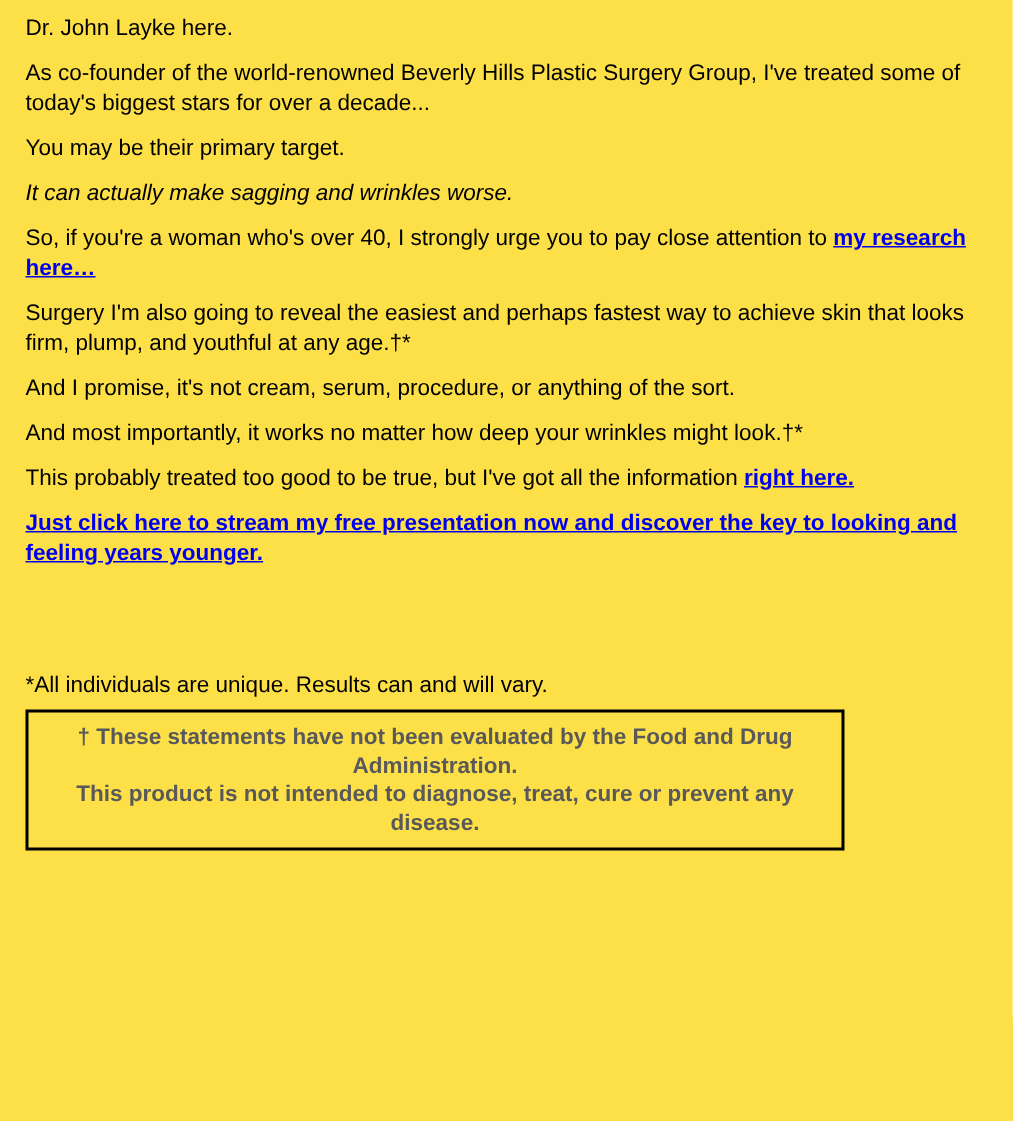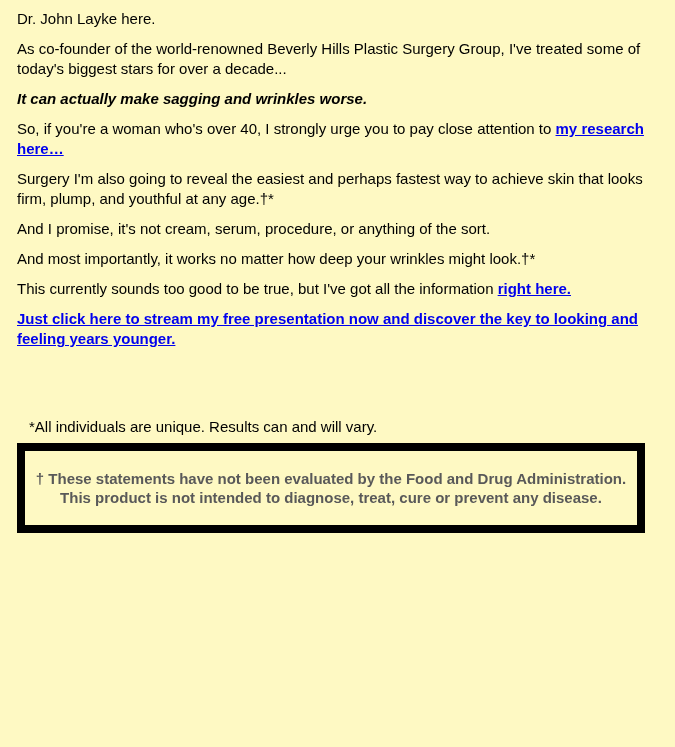--- a/index.html
+++ b/index.html
@@ -9,80 +9,81 @@
   }
   .page {
     width: 675px;
     min-height: 747px;
     box-sizing: border-box;
     padding: 9px 17px 18px 17px;
     font-family: "Liberation Sans", "DejaVu Sans", sans-serif;
     font-size: 15px;
     line-height: 20px;
     color: #000000;
-    background: #fef9c3;
+    background: #fde047;
   }
   .para {
     margin: 0 0 10px 0;
     max-width: 641px;
   }
   .emphasis {
-    font-weight: bold;
+    font-weight: normal;
     font-style: italic;
   }
   a.inline-link {
     color: #0000ee;
     font-weight: bold;
     text-decoration: underline;
     cursor: pointer;
   }
   .spacer {
     height: 58px;
   }
   .footnote {
-    margin: 0 0 6px 12px;
+    margin: 0 0 6px 0;
   }
   .fda-box {
     box-sizing: border-box;
-    width: 628px;
-    border: 8px solid #000000;
+    width: 546px;
+    border: 2px solid #000000;
     color: #595959;
     font-weight: bold;
     text-align: center;
-    padding: 18px 10px;
+    padding: 7px 10px;
     line-height: 19px;
   }
 </style>
 </head>
 <body>
 
 <div class="page">
 
   <p class="para"><span>Dr. John Layke here.</span></p>
 
   <p class="para"><span>As co-founder of the world-renowned Beverly Hills Plastic Surgery Group, I've treated some of today's biggest stars for over a decade...</span></p>
 
 
 
+  <p class="para"><span>You may be their primary target.</span></p>
 
 
 
   <p class="para emphasis"><span>It can actually make sagging and wrinkles worse.</span></p>
 
   <p class="para"><span>So, if you're a woman who's over 40, I strongly urge you to pay close attention to </span><a href="#" class="inline-link">my research here…</a></p>
 
   <p class="para"><span>Surgery I'm also going to reveal the easiest and perhaps fastest way to achieve skin that looks firm, plump, and youthful at any age.†*</span></p>
 
   <p class="para"><span>And I promise, it's not cream, serum, procedure, or anything of the sort.</span></p>
 
 
 
   <p class="para"><span>And most importantly, it works no matter how deep your wrinkles might look.†*</span></p>
 
-  <p class="para"><span>This currently sounds too good to be true, but I've got all the information </span><a href="#" class="inline-link">right here.</a></p>
+  <p class="para"><span>This probably treated too good to be true, but I've got all the information </span><a href="#" class="inline-link">right here.</a></p>
 
   <p class="para"><a href="#" class="inline-link">Just click here to stream my free presentation now and discover the key to looking and feeling years younger.</a></p>
 
   <div class="spacer"></div>
 
   <p class="para footnote">*All individuals are unique. Results can and will vary.</p>
 
   <div class="fda-box">
     <div>† These statements have not been evaluated by the Food and Drug Administration.</div>
     <div>This product is not intended to diagnose, treat, cure or prevent any disease.</div>

